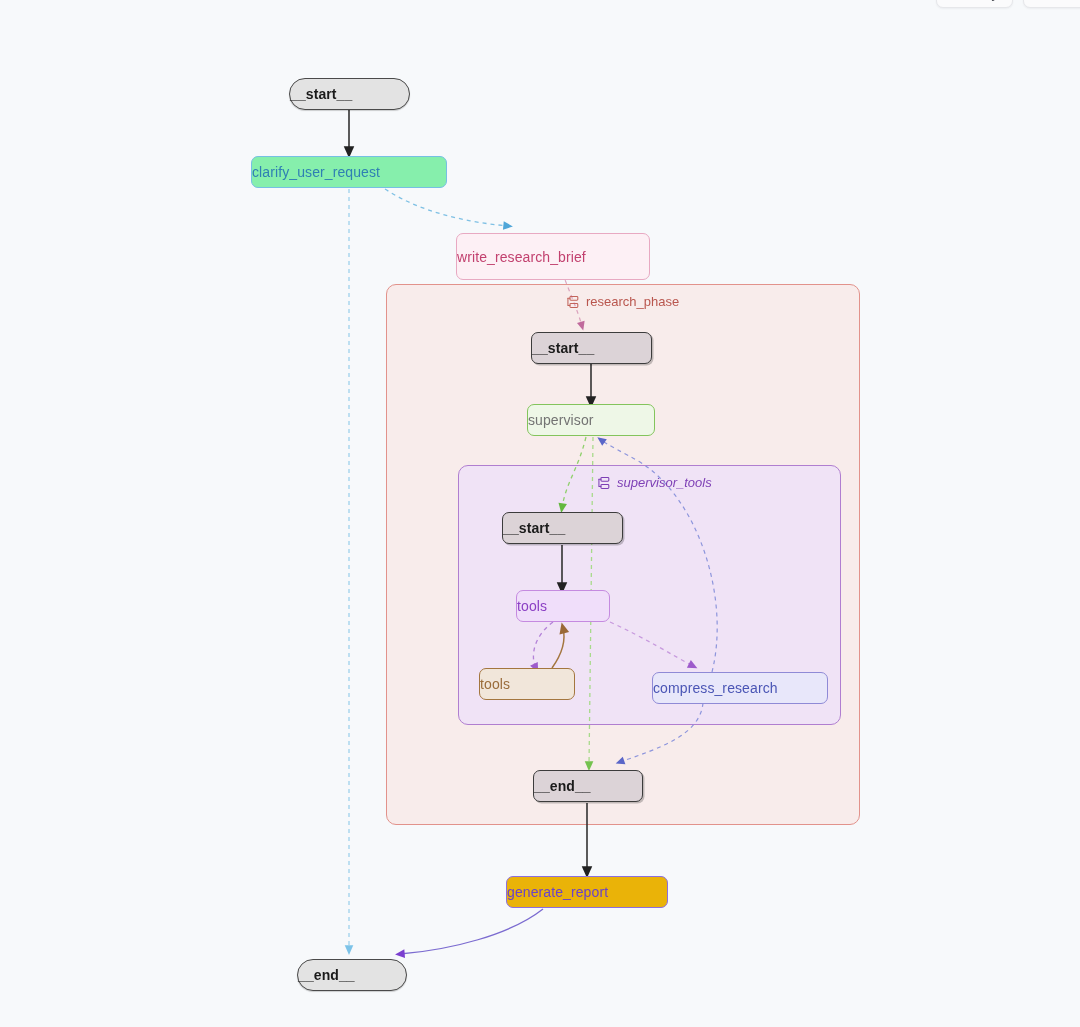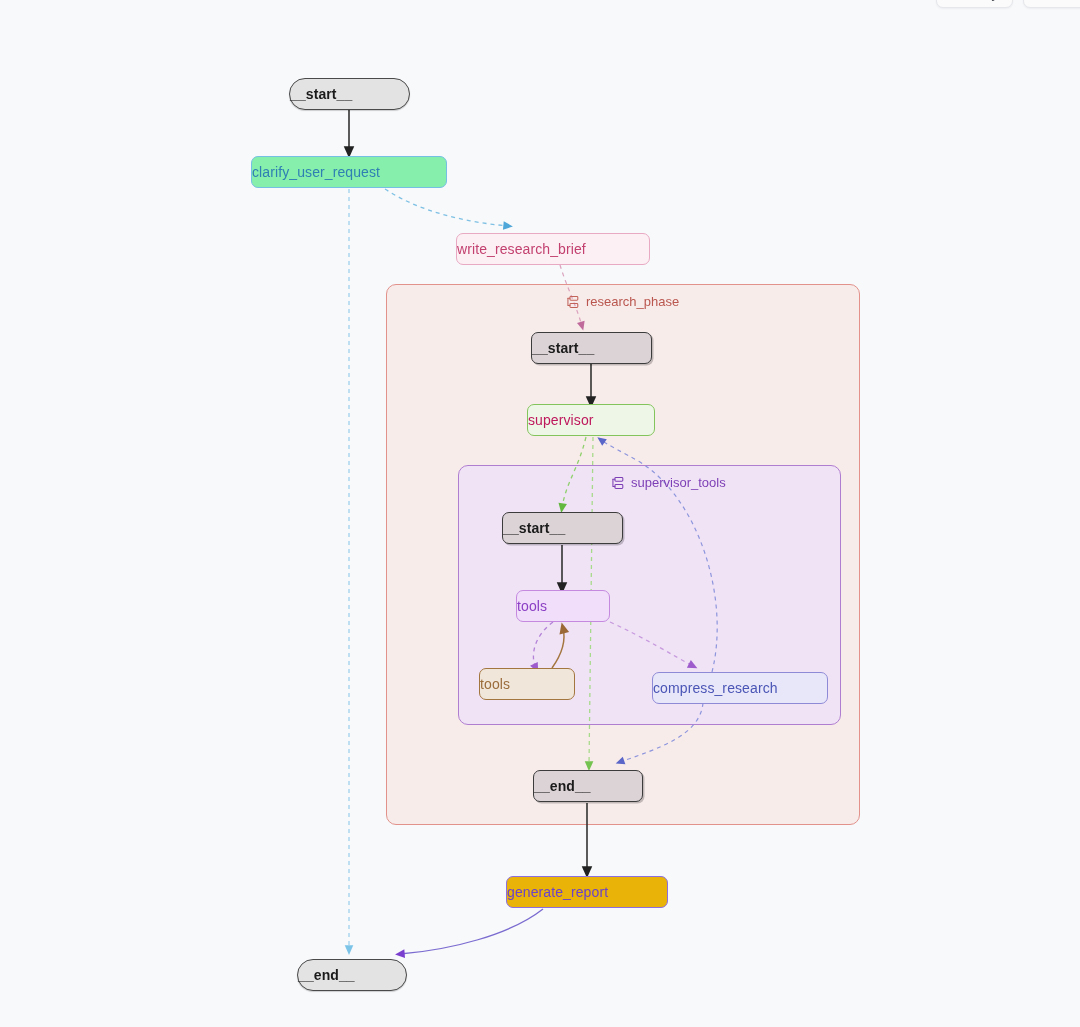--- a/index.html
+++ b/index.html
@@ -72,21 +72,21 @@
     color: #2f7fb3;
   }
   .node.pink {
     background: #fdf0f5;
     border-color: #e8a9c2;
     color: #c2416f;
   }
   .node.green {
     background: #eef7e7;
     border-color: #83c45c;
-    color: #be185d;
+    color: #737373;
   }
   .node.purple {
     background: #f0defa;
     border-color: #c58ae0;
     color: #8b3fc4;
   }
   .node.brown {
     background: #f1e6da;
     border-color: #a4763f;
     color: #9a6c3a;
@@ -251,41 +251,41 @@
       <svg width="14" height="14" viewBox="0 0 16 16" fill="none" stroke="#c2635a" stroke-width="1.2">
         <rect x="4.5" y="1.6" width="9" height="4.4" rx="1.1"></rect>
         <rect x="4.5" y="9.8" width="9" height="4.4" rx="1.1"></rect>
         <path d="M2.2 3.8 L2.2 12 L4.5 12" stroke-linecap="round"></path>
         <path d="M2.2 3.8 L4.5 3.8" stroke-linecap="round"></path>
       </svg>
     </span>
     <span>research_phase</span>
   </div>
 
-  <div class="sg-label suptools" style="left:611px; top:475px;">
+  <div class="sg-label suptools" style="left:597px; top:475px;font-style:italic;">
     <span>
       <svg width="14" height="14" viewBox="0 0 16 16" fill="none" stroke="#7d3fb5" stroke-width="1.2">
         <rect x="4.5" y="1.6" width="9" height="4.4" rx="1.1"></rect>
         <rect x="4.5" y="9.8" width="9" height="4.4" rx="1.1"></rect>
         <path d="M2.2 3.8 L2.2 12 L4.5 12" stroke-linecap="round"></path>
         <path d="M2.2 3.8 L4.5 3.8" stroke-linecap="round"></path>
       </svg>
     </span>
     <span>supervisor_tools</span>
   </div>
 
   <div class="node terminal" style="left:289px; top:78px; width:121px; height:32px;">
     <span>__start__</span>
   </div>
 
   <div class="node blue" style="left:251px; top:156px; width:196px; height:32px;">
     <span>clarify_user_request</span>
   </div>
 
-  <div class="node pink" style="left:456px; top:233px; width:194px; height:32px;">
+  <div class="node pink" style="left:456px; top:233px; width:194px; height:47px;">
     <span>write_research_brief</span>
   </div>
 
   <div class="node terminal-sq" style="left:531px; top:332px; width:121px; height:32px;">
     <span>__start__</span>
   </div>
 
   <div class="node green" style="left:527px; top:404px; width:128px; height:32px;">
     <span>supervisor</span>
   </div>

